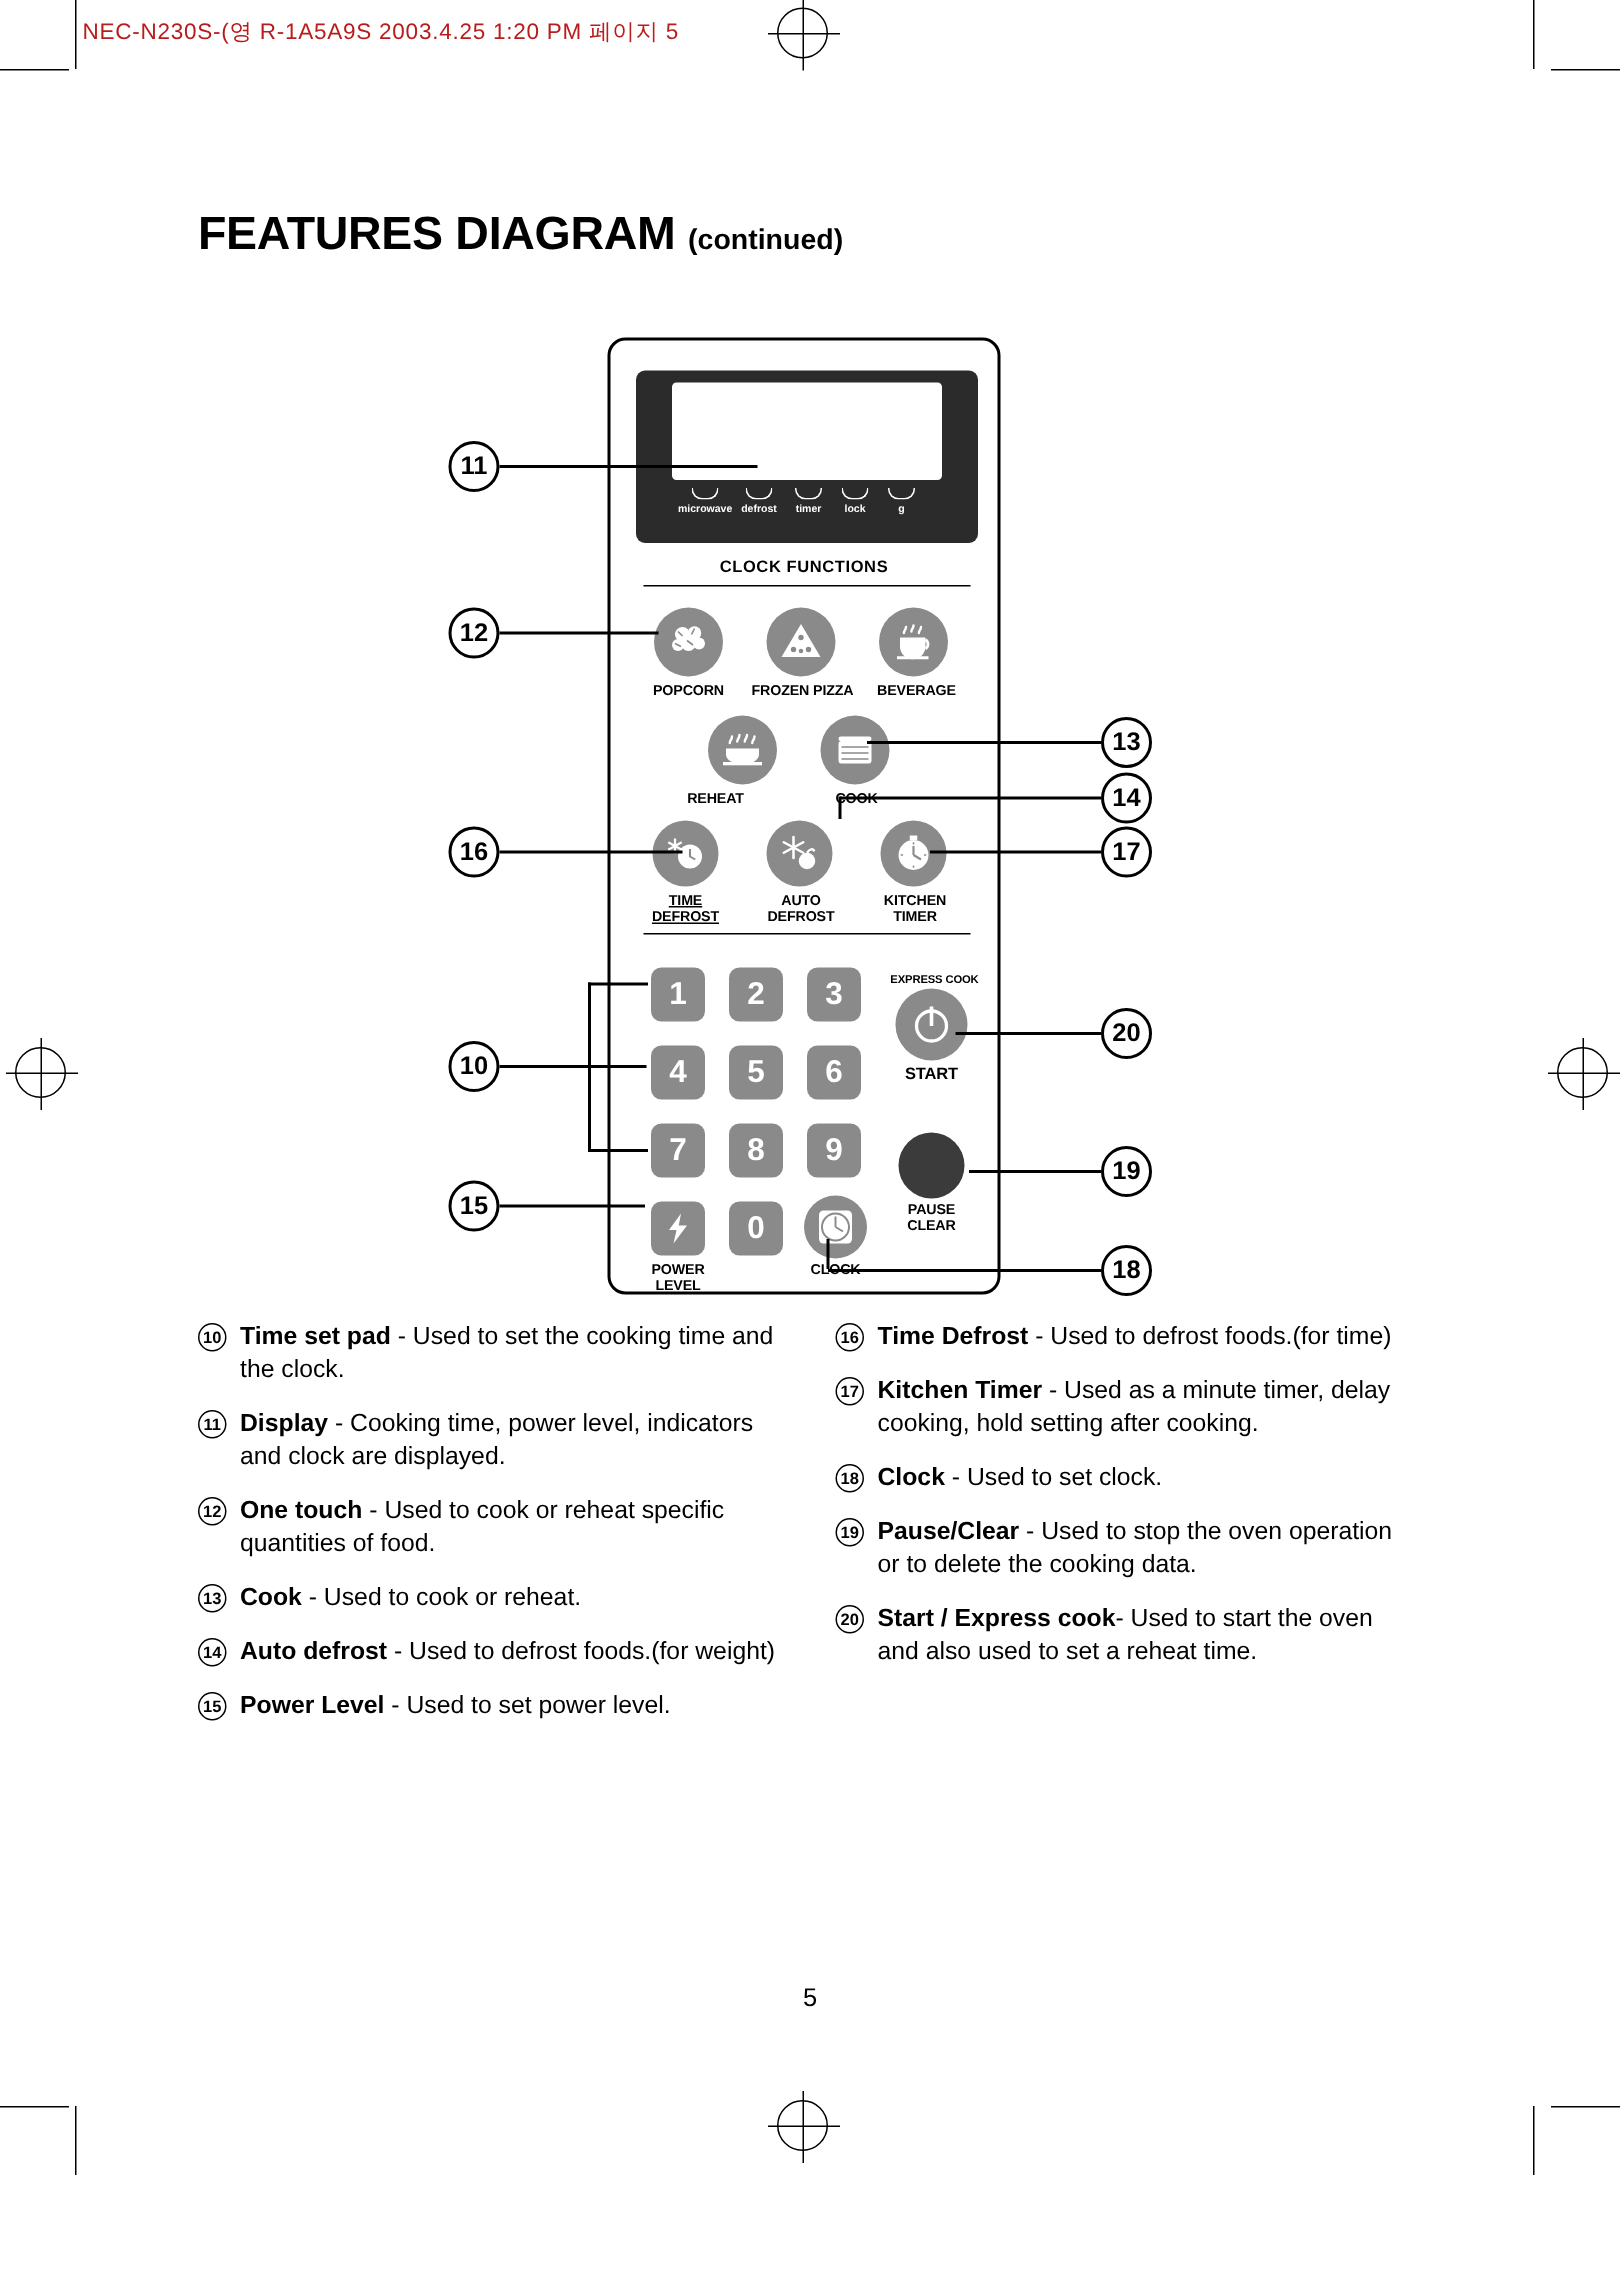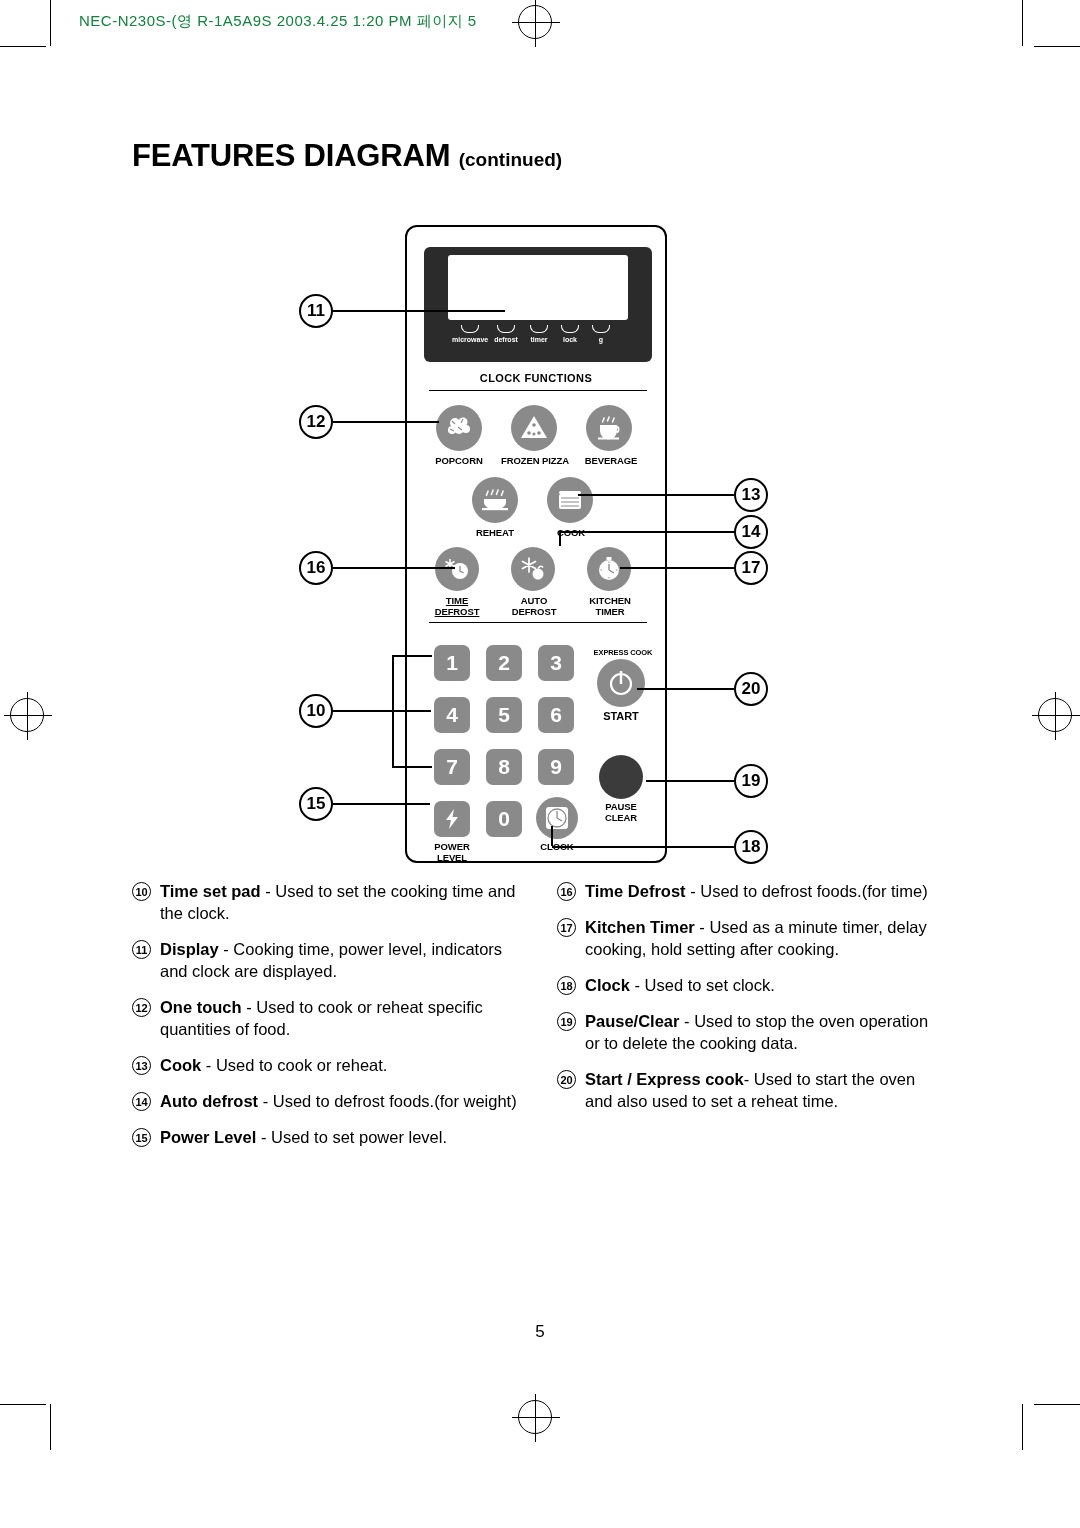--- a/index.html
+++ b/index.html
@@ -37,23 +37,22 @@
   .reg-mark:before { left: 50%; top: -7px; width: 1px; height: 48px; margin-left: -0.5px; }
   .reg-mark:after  { top: 50%; left: -7px; height: 1px; width: 48px; margin-top: -0.5px; }
 
   .slug {
     position: absolute;
     top: 12px;
     left: 55px;
     font-size: 15px;
     letter-spacing: 0.5px;
     font-family: "Liberation Sans", sans-serif;
-    color: #15803d;
+    color: #b91c1c;
     white-space: nowrap;
-    margin-left: 24px;
   }
 
   
   .page-title {
     position: absolute;
     left: 132px;
     top: 138px;
     font-size: 31px;
     font-weight: bold;
     letter-spacing: -0.2px;
@@ -358,21 +357,21 @@
         <g stroke="#fff" stroke-width="1.6" fill="none" stroke-linecap="round">
           <path d="M8 5c0 2.2-1.5 2.4-1.5 4.4"></path>
           <path d="M13 4c0 2.2-1.5 2.4-1.5 4.4"></path>
           <path d="M18 4c0 2.2-1.5 2.4-1.5 4.4"></path>
           <path d="M23 5c0 2.2-1.5 2.4-1.5 4.4"></path>
         </g>
         <path d="M4 13 h22 v4 a11 6.5 0 0 1 -22 0 z" fill="#fff"></path>
         <rect x="2" y="22" width="26" height="2.2" fill="#fff"></rect>
       </svg>
   </div>
-  <div class="btn-label" style="left:52px;top:300px;width:72px;">REHEAT</div>
+  <div class="btn-label" style="left:34px;top:300px;width:72px;">REHEAT</div>
 
   <div class="btn-round" style="left:140px;top:250px;width:46px;height:46px;">
     <svg width="30" height="28" viewBox="0 0 30 28">
         <rect x="4" y="8" width="22" height="15" rx="2" fill="#fff"></rect>
         <rect x="4" y="5" width="22" height="3" rx="1.5" fill="#fff"></rect>
         <g stroke="#8a8a8a" stroke-width="1.1">
           <path d="M6 12 h18 M6 16 h18 M6 20 h18"></path>
         </g>
       </svg>
   </div>

